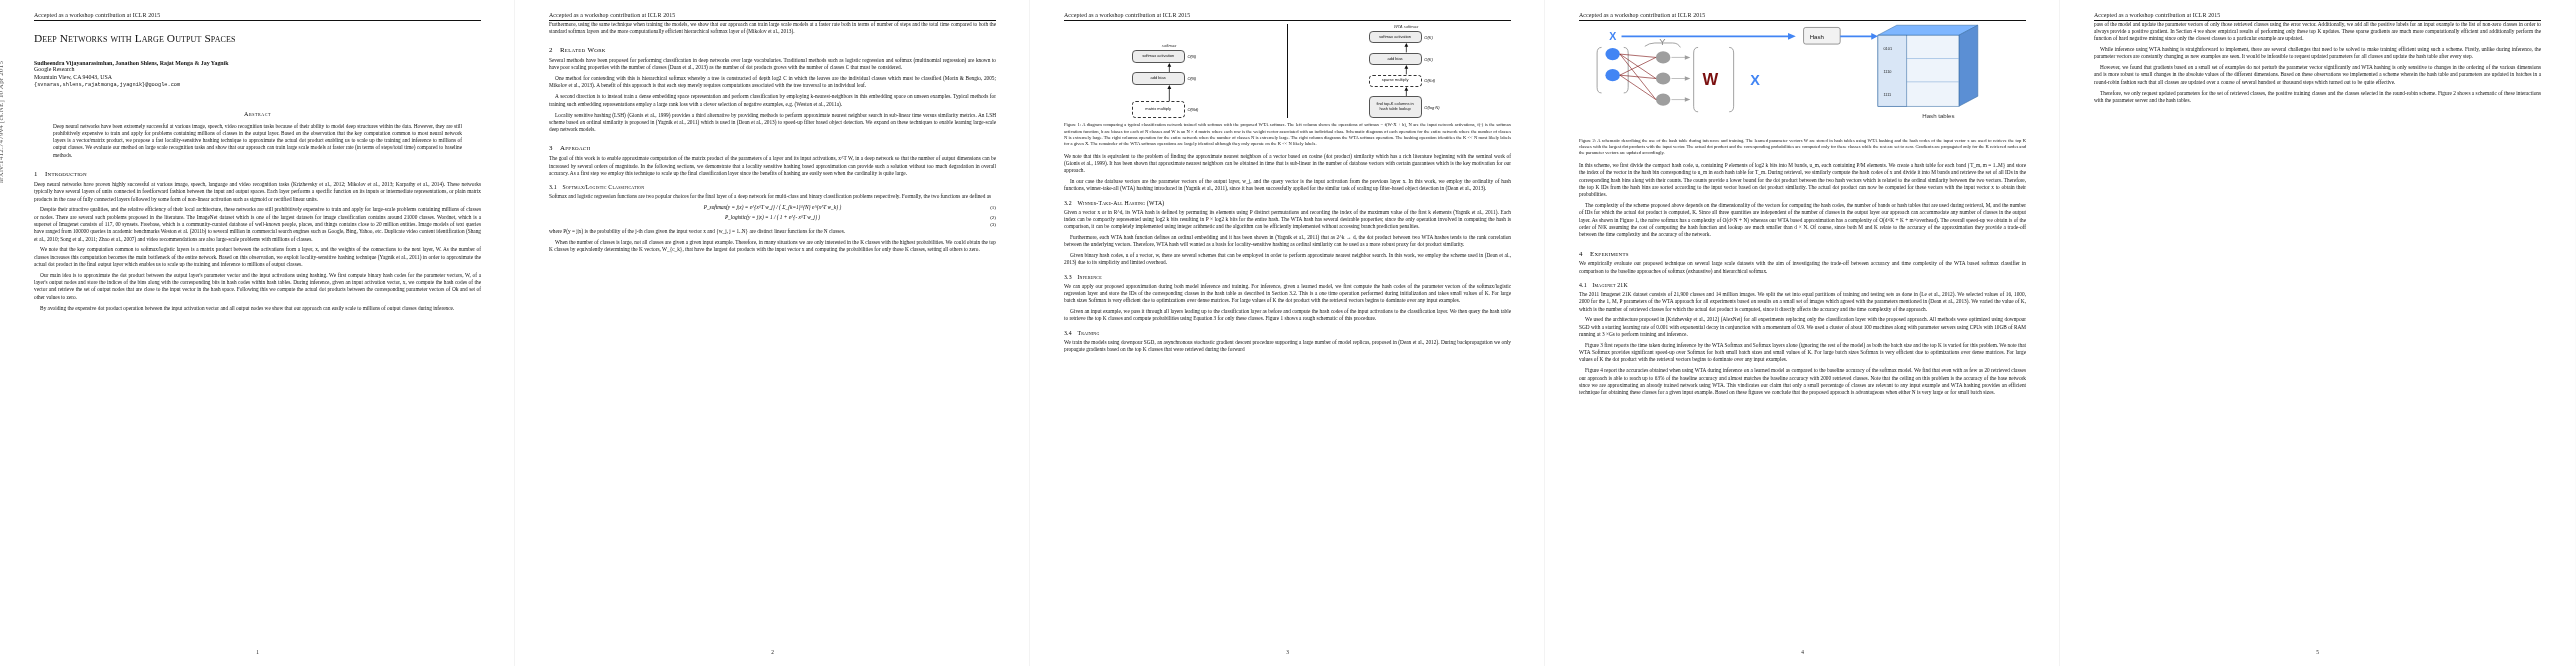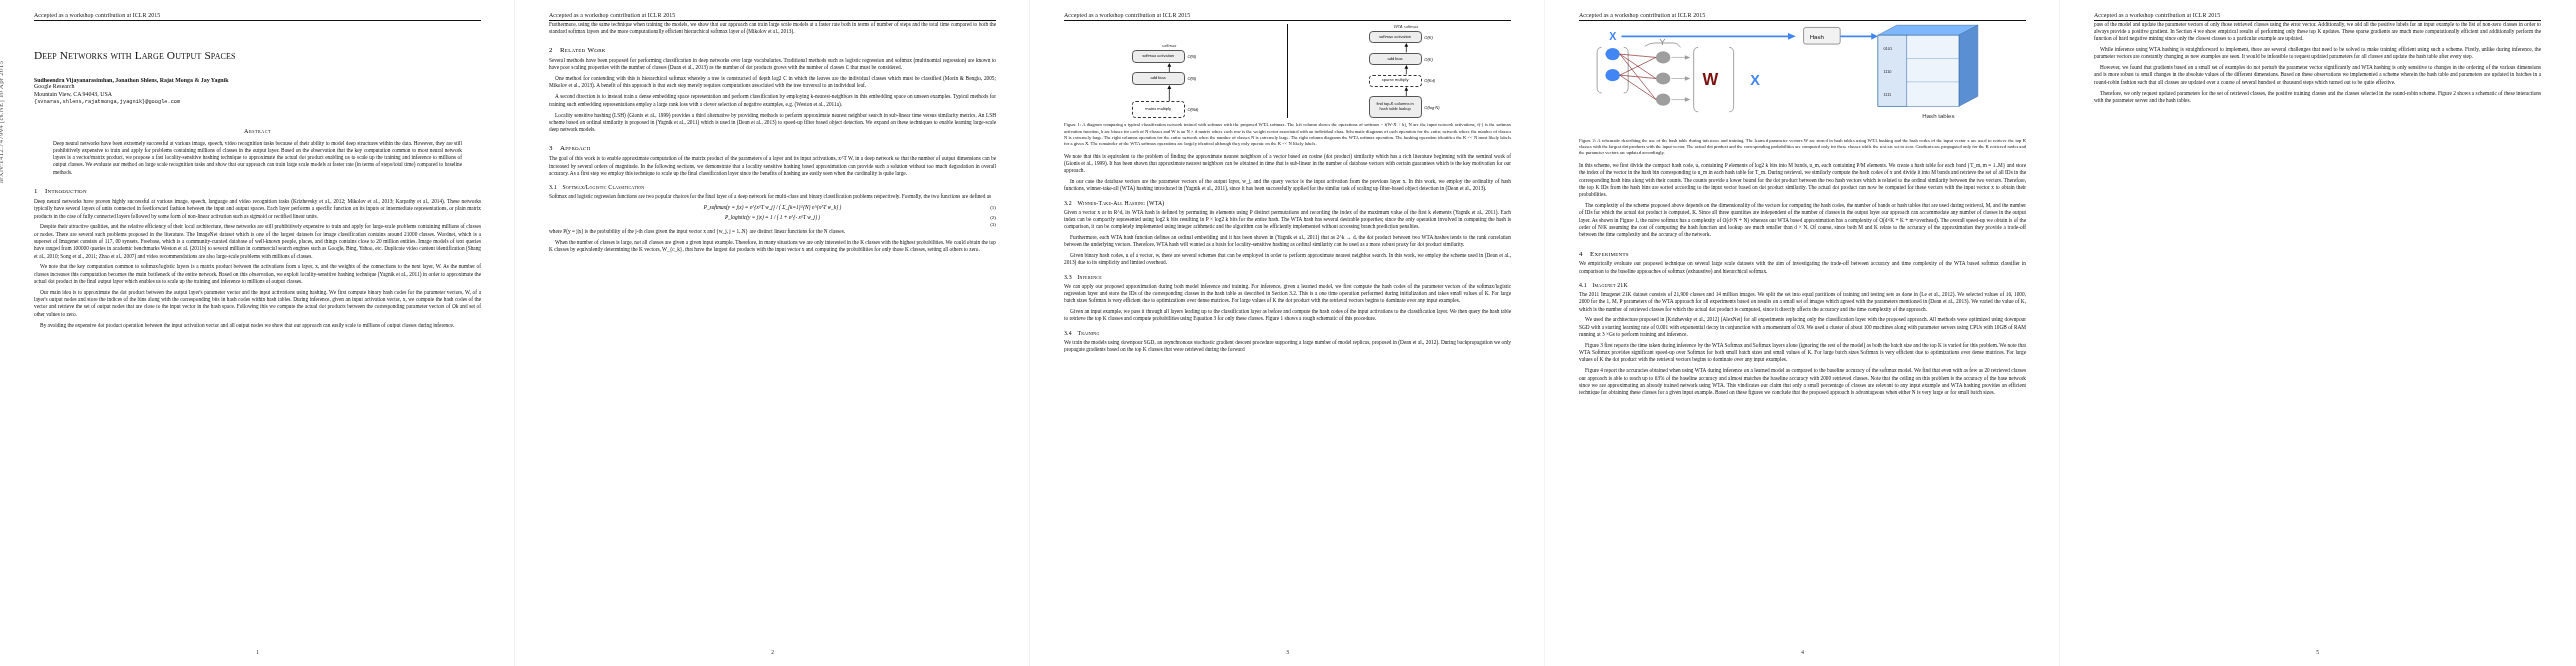--- a/index.html
+++ b/index.html
@@ -8,21 +8,21 @@
   .page{position:relative;width:515px;height:667px;background:#ffffff;box-sizing:border-box;
         padding:12.2px 0 0 0;overflow:hidden;}
   .page + .page{box-shadow:-0.6px 0 0 #ececec;}
   .hdr{position:relative;margin:0 34px 0 34px;font-size:5.9px;letter-spacing:0.1px;color:#111;}
   .hdr .txt{display:block;padding-bottom:1.4px;text-align:left;}
   .hdr .rule{border-bottom:0.6px solid #111;}
   .arxiv{position:absolute;left:-3.3px;top:183px;width:256px;transform:rotate(-90deg);
          transform-origin:left top;font-size:7px;color:#555;letter-spacing:0.2px;
          font-family:"Liberation Serif",serif;white-space:nowrap;}
   .body{margin:0 34px;position:relative;}
-  .title{margin-top:28px;font-size:11.4px;font-variant:small-caps;letter-spacing:0.1px;color:#111;}
+  .title{margin-top:11px;font-size:11.4px;font-variant:small-caps;letter-spacing:0.1px;color:#111;}
   .authors{margin-top:16.7px;font-size:5.9px;font-weight:bold;color:#111;}
   .affil{font-size:5.9px;font-weight:normal;line-height:1.33;color:#111;}
   .mono{font-family:"Liberation Mono",monospace;font-size:5.3px;}
   .abs-h{margin-top:22px;text-align:center;font-size:6.1px;font-variant:small-caps;letter-spacing:0.6px;}
   .abs{margin:5.6px 19px 0 19px;font-size:5.3px;line-height:1.38;text-align:justify;
        hyphens:auto;color:#111;}
   h2.sec{font-size:6.9px;font-variant:small-caps;letter-spacing:0.3px;margin:11px 0 3.9px 0;
          font-weight:normal;display:flex;gap:7.2px;}
   h3.sub{font-size:5.8px;font-variant:small-caps;letter-spacing:0.2px;margin:7.2px 0 2.8px 0;
          font-weight:normal;display:flex;gap:5.6px;}

